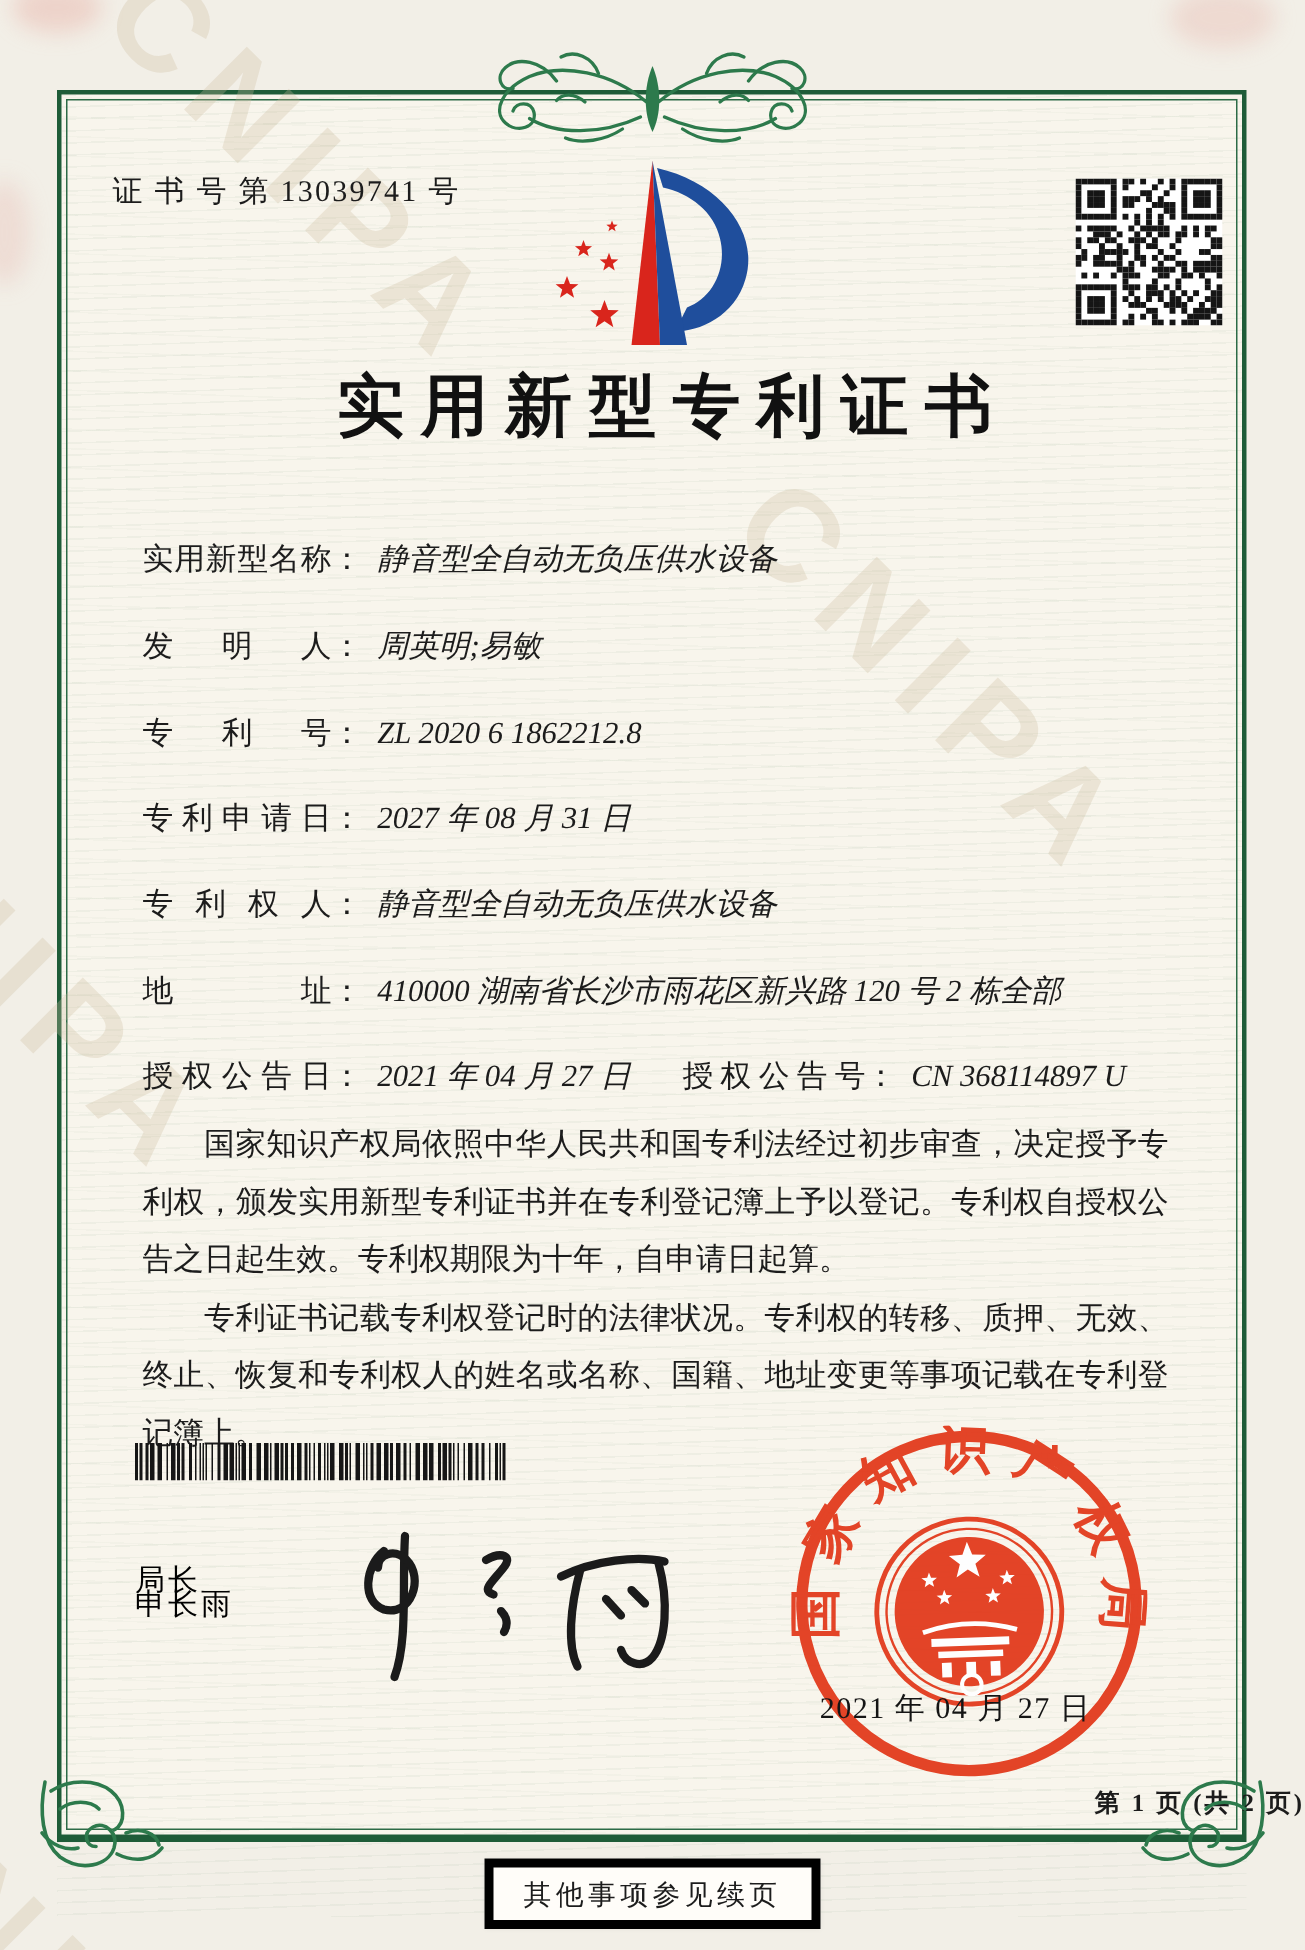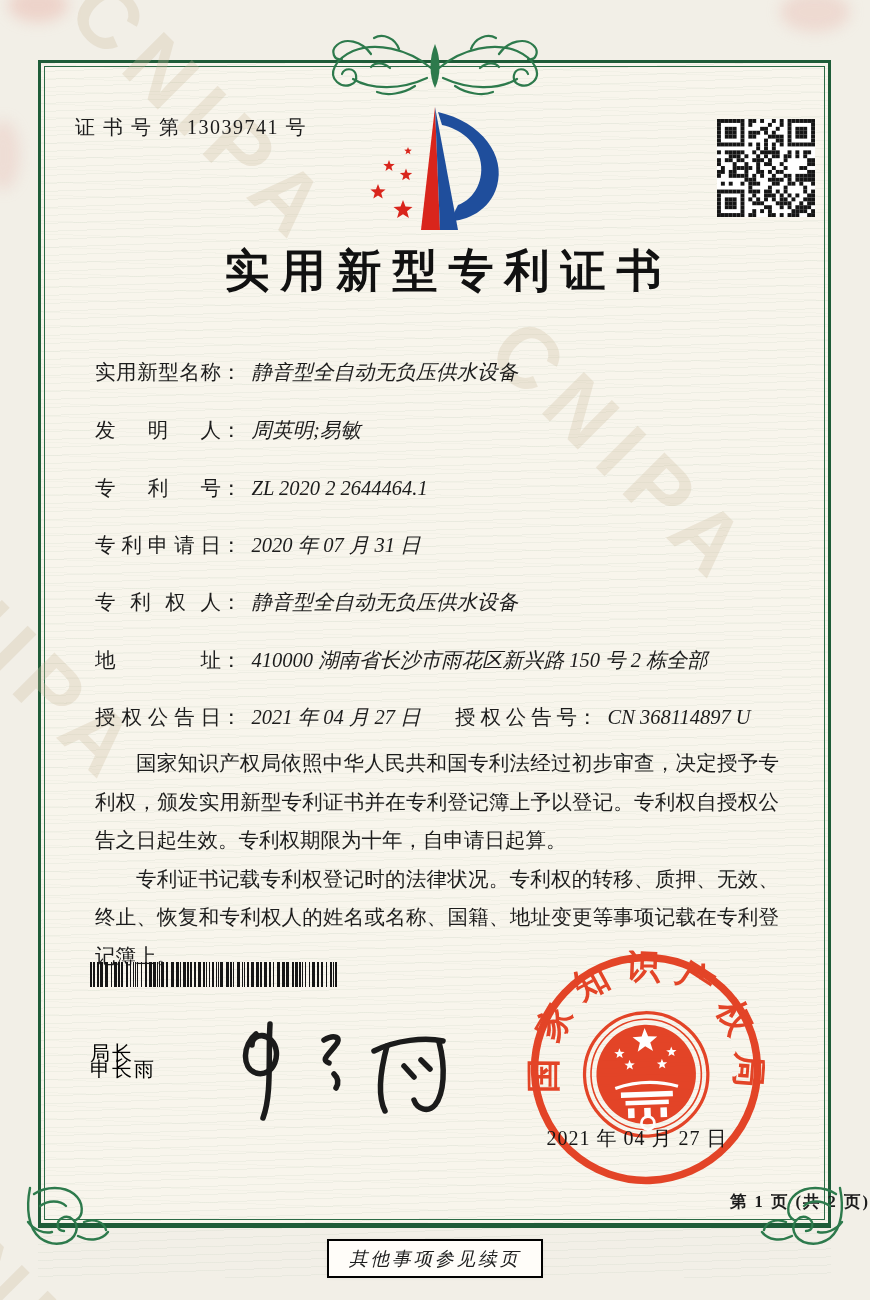--- a/index.html
+++ b/index.html
@@ -66,23 +66,22 @@
   }
   .sig-svg{position:absolute;left:228px;top:1010px;width:248px;height:114px;z-index:3;}
   .seal{position:absolute;left:527px;top:950px;width:238px;height:238px;z-index:2;opacity:.95;transform:rotate(-2deg);}
   .seal-date{
     position:absolute;left:517px;top:1125px;width:240px;text-align:center;z-index:4;
     font-size:20px;letter-spacing:1px;color:#151515;
   }
   .page-info{position:absolute;left:0;right:0;top:1191px;text-align:right;font-size:16.5px;z-index:3;letter-spacing:2px;font-weight:bold;}
   .footer-note{
     position:absolute;left:50%;top:1239px;transform:translateX(-50%);z-index:3;
-    background:#fffdf9;border:2px solid #000000;padding:5px 20px;font-size:18.5px;letter-spacing:3px;
+    background:#fffdf9;border:6px solid #000000;padding:5px 20px;font-size:18.5px;letter-spacing:3px;
     box-shadow:0 0 4px rgba(0,0,0,.05);
-    font-style:italic;
   }
   
   .ornament-top{position:absolute;left:295px;top:28px;width:280px;height:72px;z-index:4;}
   .corner-bl{position:absolute;left:20px;top:1178px;width:92px;height:72px;z-index:4;}
   .corner-br{position:absolute;left:758px;top:1178px;width:92px;height:72px;z-index:4;transform:scaleX(-1);}
 </style>
 </head>
 <body>
 
 <div class="wm" style="left:120px;top:-40px;">CNIPA</div>
@@ -483,44 +482,44 @@
       <span>发</span>
       <span>明</span>
       <span>人</span>
     </span><span class="f-colon">：</span><span class="f-value">周英明;易敏</span>
 </div>
 <div class="row" style="top:474px">
   <span class="f-label">
       <span>专</span>
       <span>利</span>
       <span>号</span>
-    </span><span class="f-colon">：</span><span class="f-value">ZL 2020 2 2644464.1</span>
+    </span><span class="f-colon">：</span><span class="f-value">ZL 2020 6 1862212.8</span>
 </div>
 <div class="row" style="top:531px">
   <span class="f-label">
       <span>专</span>
       <span>利</span>
       <span>申</span>
       <span>请</span>
       <span>日</span>
-    </span><span class="f-colon">：</span><span class="f-value">2020 年 07 月 31 日</span>
+    </span><span class="f-colon">：</span><span class="f-value">2027 年 08 月 31 日</span>
 </div>
 <div class="row" style="top:588px">
   <span class="f-label">
       <span>专</span>
       <span>利</span>
       <span>权</span>
       <span>人</span>
     </span><span class="f-colon">：</span><span class="f-value">静音型全自动无负压供水设备</span>
 </div>
 <div class="row" style="top:646px">
   <span class="f-label">
       <span>地</span>
       <span>址</span>
-    </span><span class="f-colon">：</span><span class="f-value">410000 湖南省长沙市雨花区新兴路 150 号 2 栋全部</span>
+    </span><span class="f-colon">：</span><span class="f-value">410000 湖南省长沙市雨花区新兴路 120 号 2 栋全部</span>
 </div>
 <div class="row" style="top:703px">
   <span class="f-label">
       <span>授</span>
       <span>权</span>
       <span>公</span>
       <span>告</span>
       <span>日</span>
     </span><span class="f-colon">：</span><span class="f-value">2021 年 04 月 27 日</span>
   <span class="pair2">

